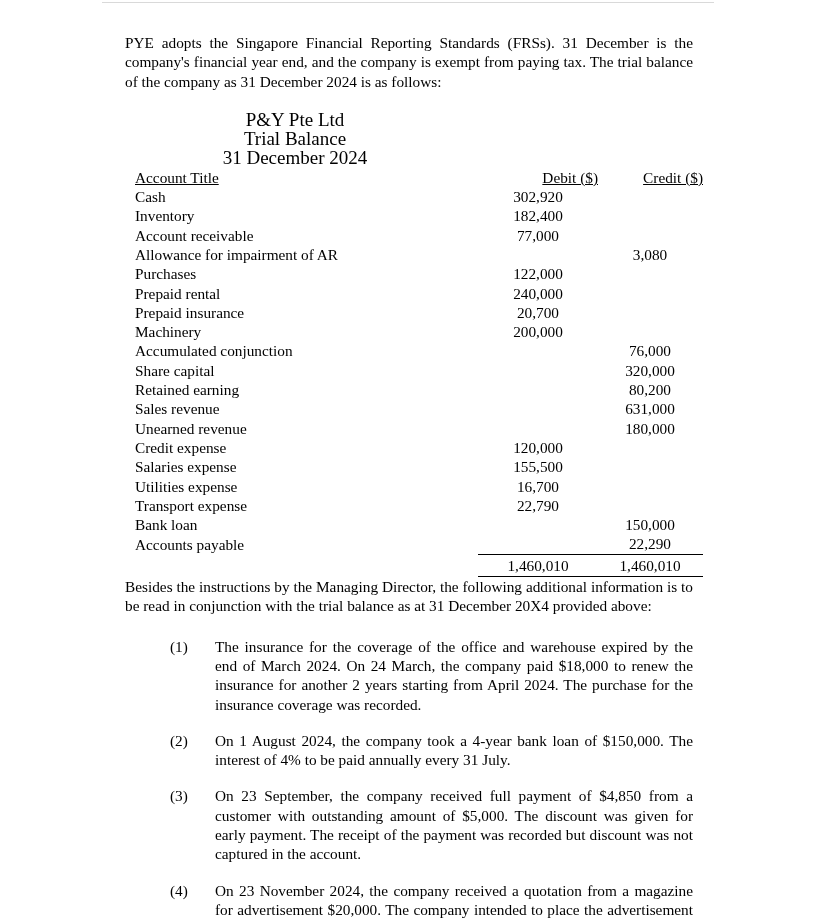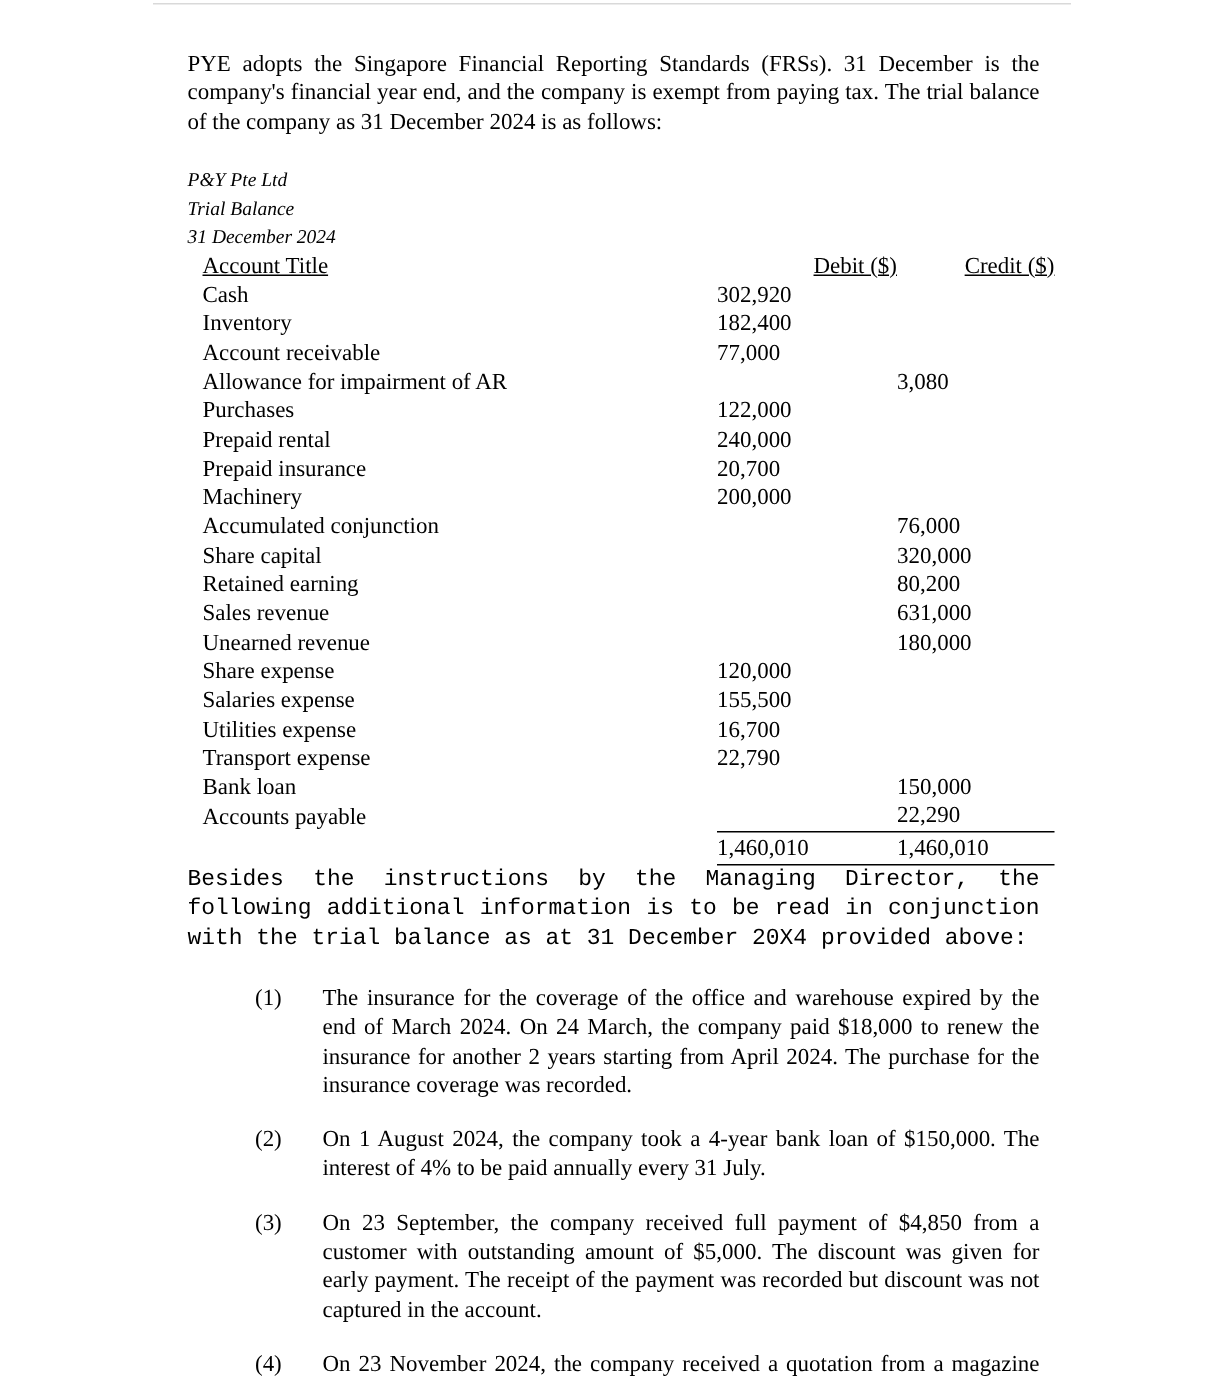--- a/index.html
+++ b/index.html
@@ -40,26 +40,25 @@
     font-size: 15.3px;
     line-height: 19.3px;
     text-align: justify;
     text-justify: inter-word;
   }
   
   .tb-block {
     margin-top: 19px;
   }
   .tb-heading {
-    text-align: left;
-    font-size: 13px;
+    text-align: center;
+    font-size: 19px;
     line-height: 19.3px;
     width: 340px;
     margin: 0;
-    font-style: italic;
   }
   table.trial-balance {
     border-collapse: collapse;
     width: 100%;
     font-size: 15.3px;
     margin-top: 0px;
     margin-left: 10px;
   }
   table.trial-balance td,
   table.trial-balance th {
@@ -77,37 +76,36 @@
   th.col-debit, th.col-credit {
     font-weight: bold;
     text-decoration: underline;
     text-align: right;
     white-space: nowrap;
   }
   th.col-debit { width: 120px; }
   th.col-credit { width: 105px; }
   td.acct { text-align: left; white-space: nowrap; }
   td.num {
-    text-align: left;
+    text-align: center;
     white-space: nowrap;
     padding-right: 4px;
   }
   td.num.credit {
     padding-right: 1px;
   }
   tr.totals-row td.num {
     border-top: 1.3px solid #000;
     border-bottom: 1.3px solid #000;
     padding-top: 1px;
     padding-bottom: 1px;
   }
   
   .after-table {
     margin-top: 24px;
-    font-family: Liberation Mono, monospace;
   }
   ol.notes {
     margin: 0;
     padding: 0;
     list-style: none;
     margin-top: 21px;
   }
   ol.notes > li {
     position: relative;
     padding-left: 90px;
@@ -210,21 +208,21 @@
               <td class="acct">Sales revenue</td>
               <td class="num debit"></td>
               <td class="num credit">631,000</td>
             </tr>
             <tr>
               <td class="acct">Unearned revenue</td>
               <td class="num debit"></td>
               <td class="num credit">180,000</td>
             </tr>
             <tr>
-              <td class="acct">Share expense</td>
+              <td class="acct">Credit expense</td>
               <td class="num debit">120,000</td>
               <td class="num credit"></td>
             </tr>
             <tr>
               <td class="acct">Salaries expense</td>
               <td class="num debit">155,500</td>
               <td class="num credit"></td>
             </tr>
             <tr>
               <td class="acct">Utilities expense</td>

